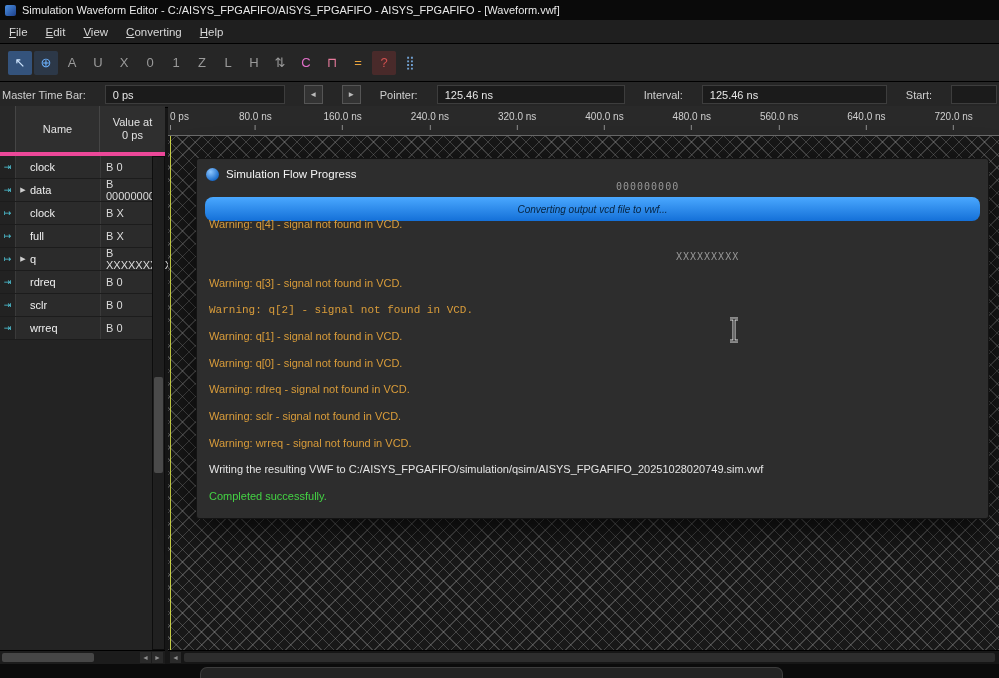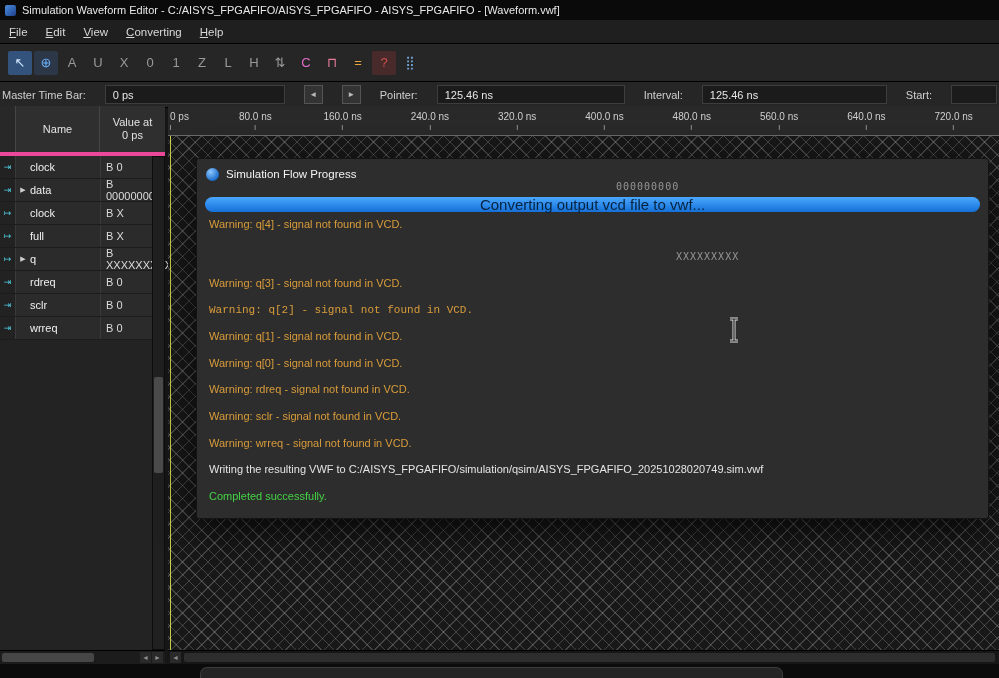--- a/index.html
+++ b/index.html
@@ -88,23 +88,23 @@
   .back-window { position:absolute; left:200px; top:3px; width:583px; height:11px; background:#242424;
                  border:1px solid #3c3c3c; border-bottom:none; border-radius:7px 7px 0 0; }
 
   
   .dialog { position:absolute; left:196px; top:158px; width:793px; height:361px; background:#2d2d2d;
             border:1px solid #141414; border-radius:3px; box-shadow:0 10px 35px rgba(0,0,0,0.75); z-index:50; }
   .dlg-titlebar { height:30px; display:flex; align-items:center; gap:7px; padding-left:9px; }
   .dlg-icon { width:13px; height:13px; border-radius:50%;
               background:radial-gradient(circle at 35% 30%, #8cc6ff, #1668c8 75%); }
   .dlg-title { font-size:11.5px; color:#f2f2f2; }
-  .progress { position:absolute; left:8px; right:8px; top:38px; height:15px; border-radius:8px;
+  .progress { position:absolute; left:8px; right:8px; top:38px; height:24px; border-radius:8px;
               background:linear-gradient(#4aa8ff,#1470d8); display:flex; align-items:center; justify-content:center;
-              font-size:15px; color:#06233f; }
+              font-size:10px; color:#06233f;font-style:italic; }
   .dlg-msgs { position:absolute; left:12px; right:12px; top:60px; bottom:6px; overflow:hidden; }
   .msg { font-size:11px; line-height:11px; margin-bottom:15.6px; white-space:nowrap; }
 
   
   .ibeam { position:absolute; left:727px; top:317px; z-index:70; }
 </style>
 </head>
 <body>
 
 <div class="titlebar">

